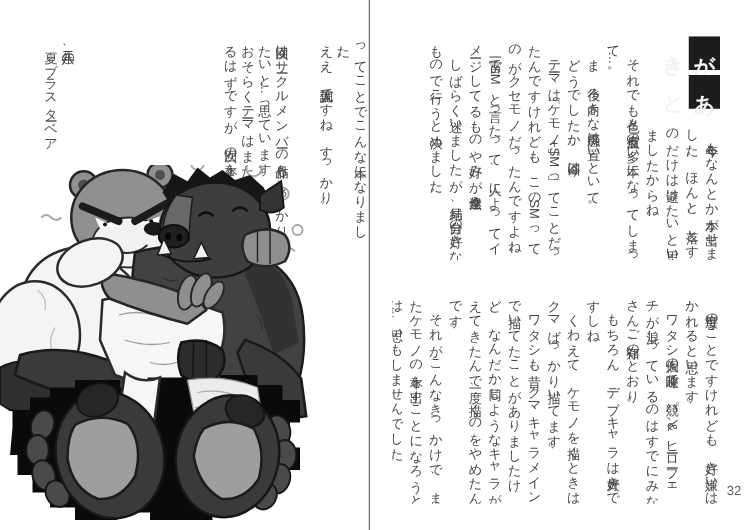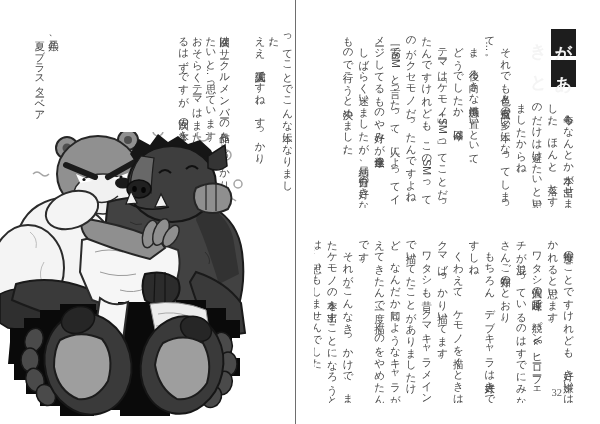--- a/index.html
+++ b/index.html
@@ -25,22 +25,22 @@
 
   
   .atogaki{float:left;width:54px;height:58px;margin:0 0 9px 7px;
     display:flex;flex-direction:row-reverse;gap:4px;}
   .atogaki .tbox{
     width:25px;height:58px;background:#1d1d1d;color:#f4f4f4;
     writing-mode:vertical-rl;text-orientation:upright;
     font-size:17px;font-weight:bold;line-height:25px;text-align:center;
     letter-spacing:2px;text-indent:0;
   }
-  .pgnum{position:absolute;top:387px;right:38px;font-size:10.5px;color:#5f5f5f;
-    font-family:Liberation Serif, serif;}
+  .pgnum{position:absolute;top:387px;right:7px;font-size:10.5px;color:#5f5f5f;
+    font-family:Liberation Sans, sans-serif;}
 
   .illo{position:absolute;left:0;top:132px;width:250px;height:292px;}
 </style>
 </head>
 <body>
 
 <div class="spread">
 
   <div class="divider"></div>
 

